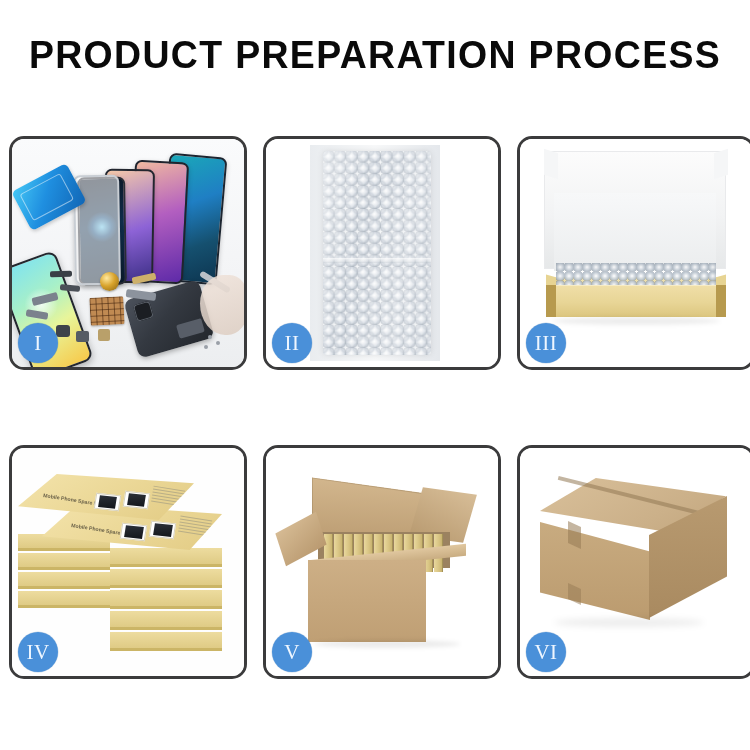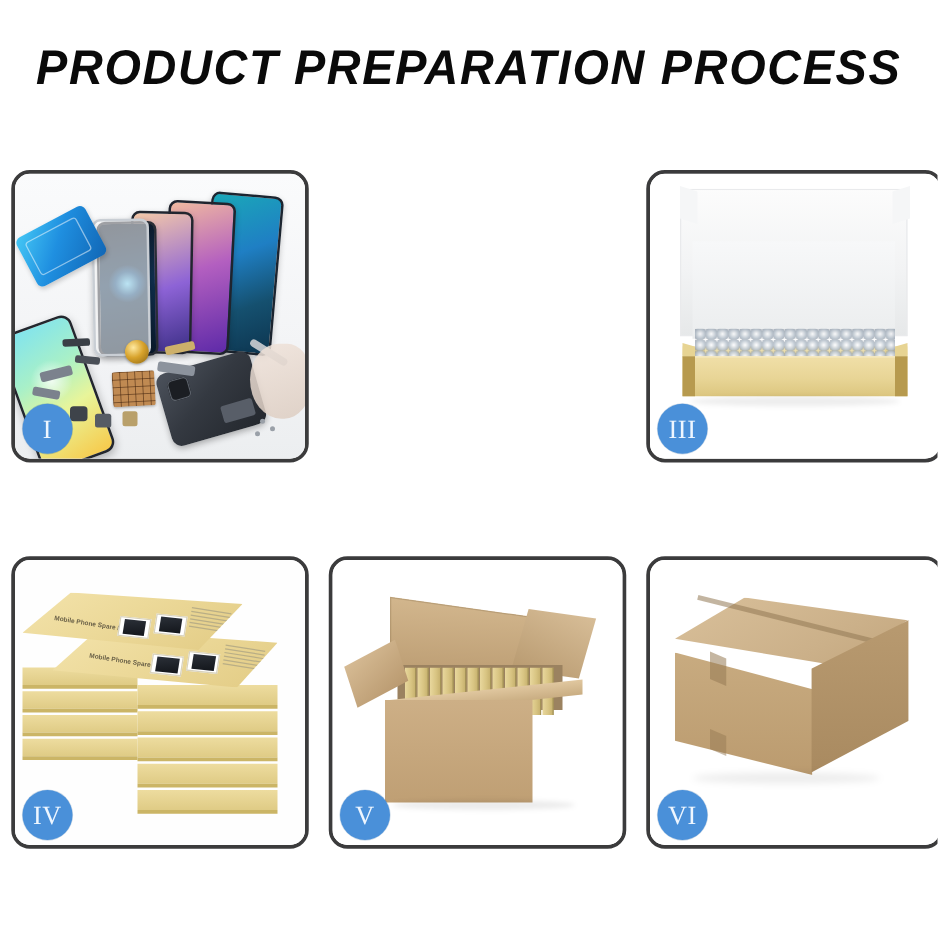--- a/index.html
+++ b/index.html
@@ -3,21 +3,21 @@
 <meta charset="utf-8">
 <style>
   html,body{margin:0;padding:0;}
   body{
     width:750px;height:750px;overflow:hidden;background:#ffffff;
     font-family:"Liberation Sans",sans-serif;
   }
   .page{position:relative;width:750px;height:750px;background:#fff;}
 
   
-  .header{position:absolute;left:0;top:0;width:672px;height:118px;font-style:italic;}
+  .header{position:absolute;left:0;top:0;width:672px;height:118px;}
   .title{
     position:absolute;left:0;top:32px;width:750px;text-align:center;
     font-family:"Liberation Sans",sans-serif;
     font-size:39px;line-height:46px;font-weight:700;color:#0a0a0a;
     letter-spacing:1.4px;transform:scaleX(0.96);transform-origin:center;
     white-space:nowrap;
   }
   .subtitle{
     position:absolute;left:0;top:84px;width:750px;text-align:center;
     font-size:15.2px;line-height:20px;font-weight:400;color:#1b1b1b;
@@ -258,20 +258,30 @@
         <div class="flexcab f11"></div>
         <div class="tool"></div>
         <div class="hand"></div>
         <div class="scrw" style="left:196px;top:196px;"></div>
         <div class="scrw" style="left:204px;top:202px;"></div>
         <div class="scrw" style="left:192px;top:206px;"></div>
       </div>
       <div class="badge">I</div>
     </div>
 
+    <div class="panel p2">
+      <div class="scene sc2">
+        <div class="bwbg"></div>
+        <div class="bubwrap"></div>
+        <div class="bubwrap2"></div>
+        <div class="bwseam"></div>
+        <div class="bwsheen"></div>
+      </div>
+      <div class="badge">II</div>
+    </div>
 
     <div class="panel p3">
       <div class="scene sc3">
         <div class="b3lid"></div>
         <div class="b3lidL"></div>
         <div class="b3lidR"></div>
         <div class="b3inner"></div>
         <div class="b3edge"></div>
         <div class="b3lipL"></div>
         <div class="b3lipR"></div>

